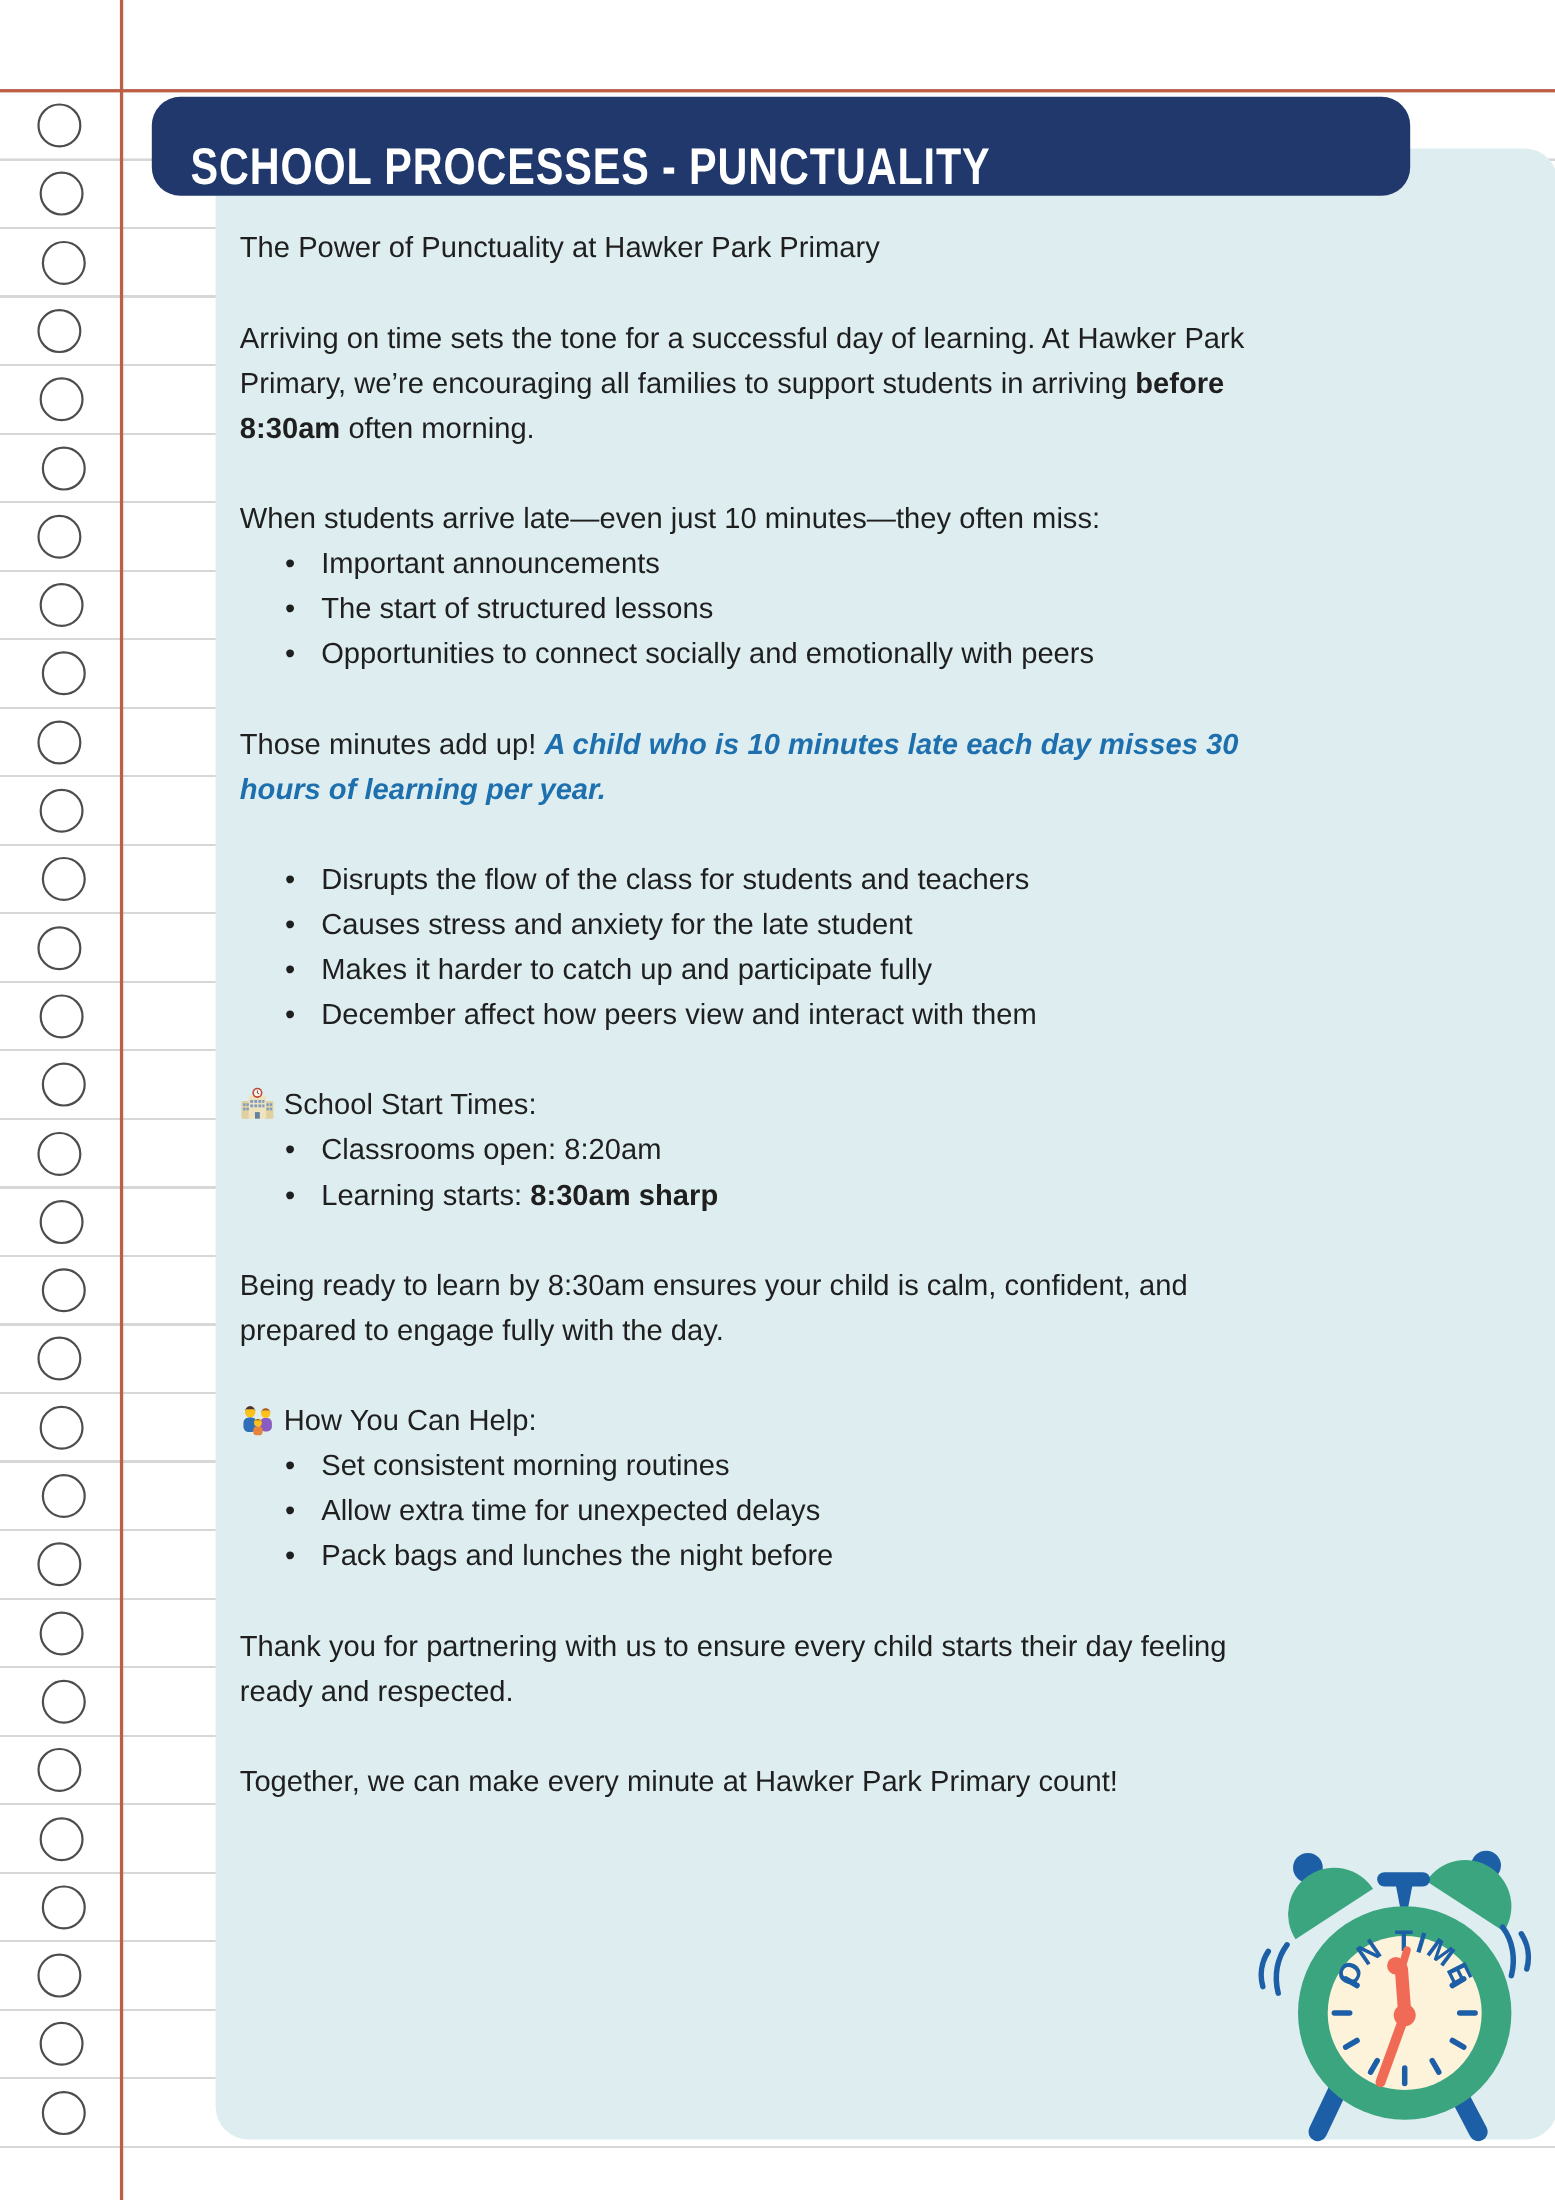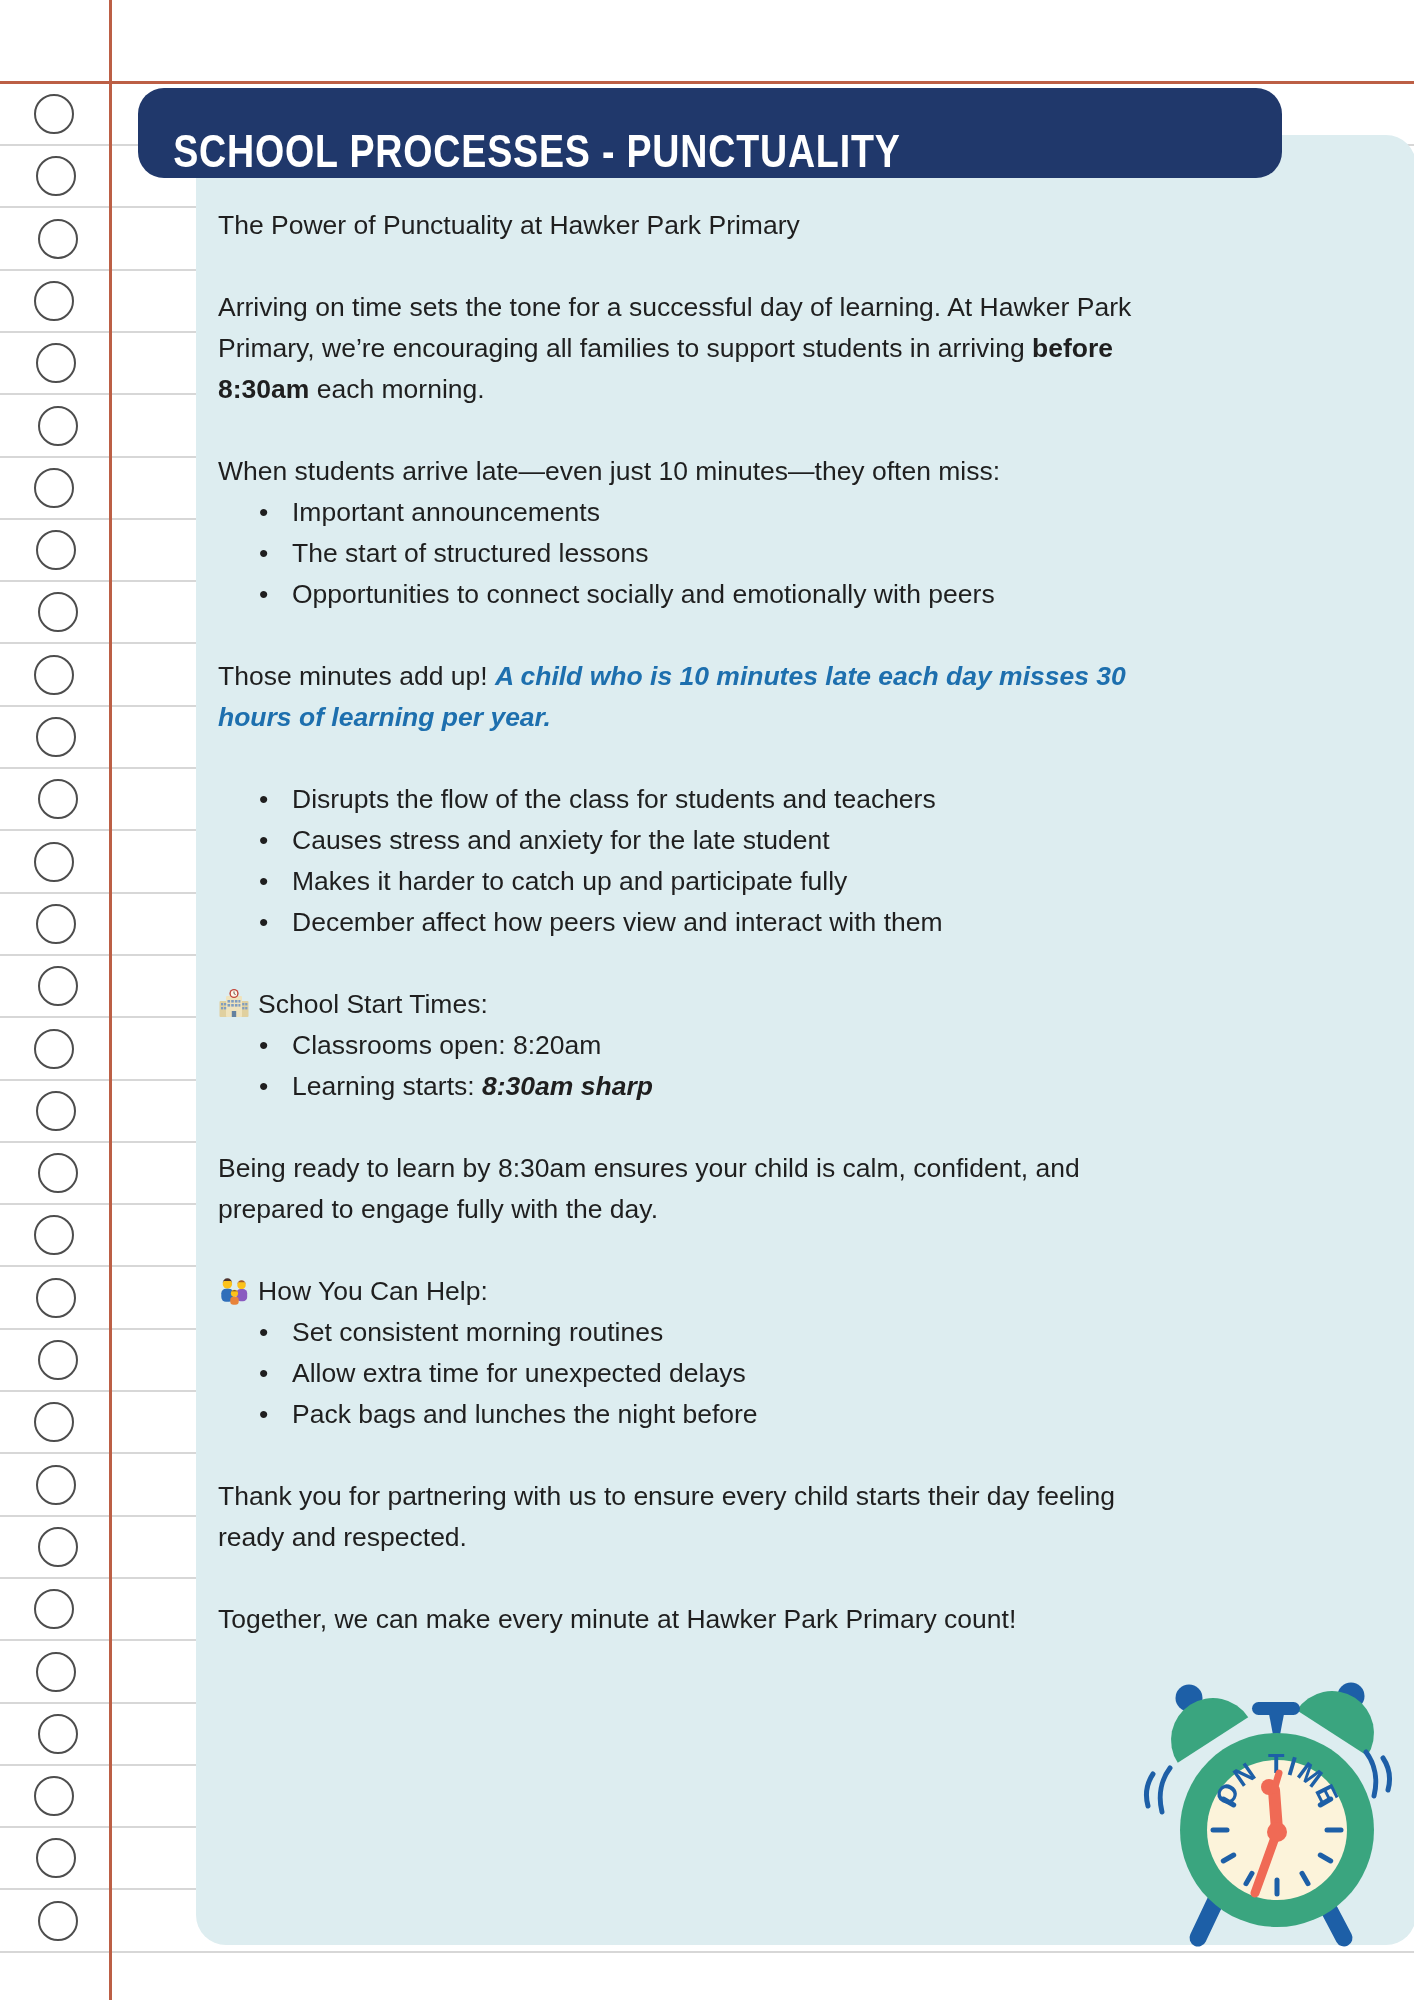--- a/index.html
+++ b/index.html
@@ -38,21 +38,21 @@
     position:absolute;left:0;top:0;width:100%;height:100%;
     padding:70px 80px 0 22px;box-sizing:border-box;
     font-size:26.5px;line-height:41px;
   }
   .block{margin:0 0 41px 0;max-width:960px;}
   .heading-line{margin-bottom:0;}
   .bullets{list-style:none;margin:0 0 41px 0;padding:0 0 0 74px;max-width:920px;}
   .bullets li{position:relative;}
   .bullets li::before{content:"\2022";position:absolute;left:-33px;top:0;}
   strong{font-weight:bold;}
-  .bi{font-weight:bold;font-style:italic;}
+  .bi{font-weight:bold;}
   .hl{color:#1d6fae;font-weight:bold;font-style:italic;}
   .emoji{display:inline-block;vertical-align:-6px;margin-right:8px;line-height:0;}
   
   .clock{position:absolute;left:1128px;top:1650px;width:280px;height:300px;z-index:5;}
 </style>
 </head>
 <body>
 
 <div class="ruled-lines"></div>
 <div class="red-hline"></div>
@@ -92,21 +92,21 @@
 
 <div class="banner">
   <span class="banner-text">SCHOOL PROCESSES - PUNCTUALITY</span>
 </div>
 
 <div class="panel">
   <div class="content">
 
     <p class="block">The Power of Punctuality at Hawker Park Primary</p>
 
-    <p class="block"><span>Arriving on time sets the tone for a successful day of learning. At Hawker Park Primary, we’re encouraging all families to support students in arriving </span><strong>before 8:30am</strong><span> each morning.</span></p>
+    <p class="block"><span>Arriving on time sets the tone for a successful day of learning. At Hawker Park Primary, we’re encouraging all families to support students in arriving </span><strong>before 8:30am</strong><span> often morning.</span></p>
 
     <p class="block heading-line">When students arrive late—even just 10 minutes—they often miss:</p>
     <ul class="bullets">
       <li>Important announcements</li>
       <li>The start of structured lessons</li>
       <li>Opportunities to connect socially and emotionally with peers</li>
     </ul>
 
     <p class="block"><span>Those minutes add up! </span><span class="hl">A child who is 10 minutes late each day misses 30 hours of learning per year.</span></p>
 

